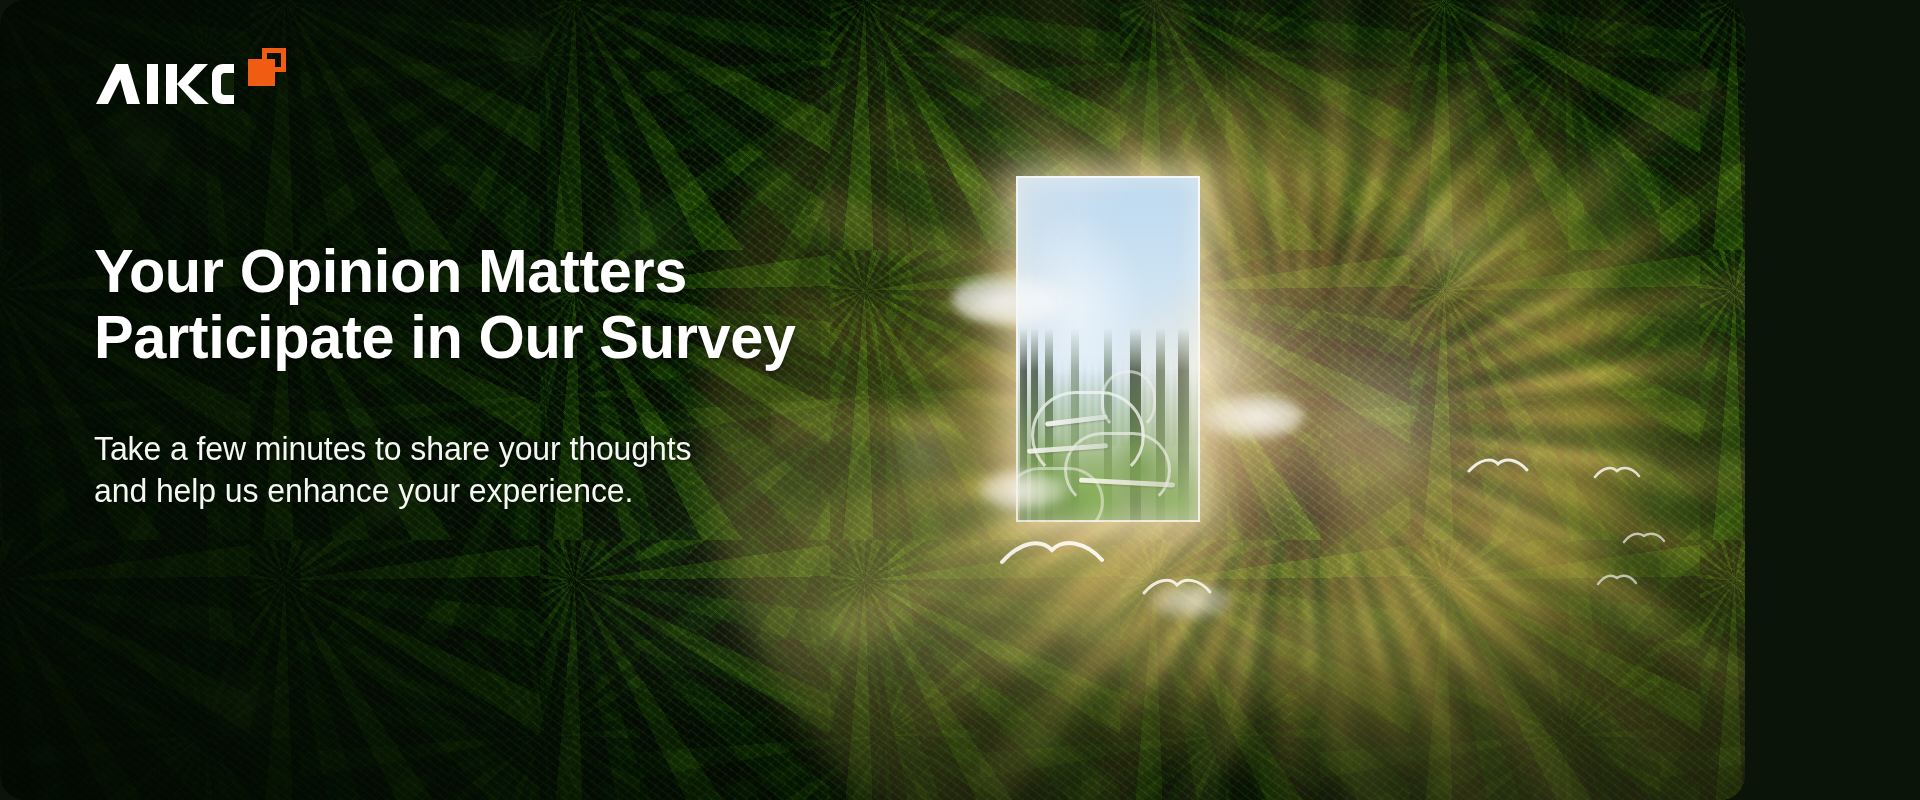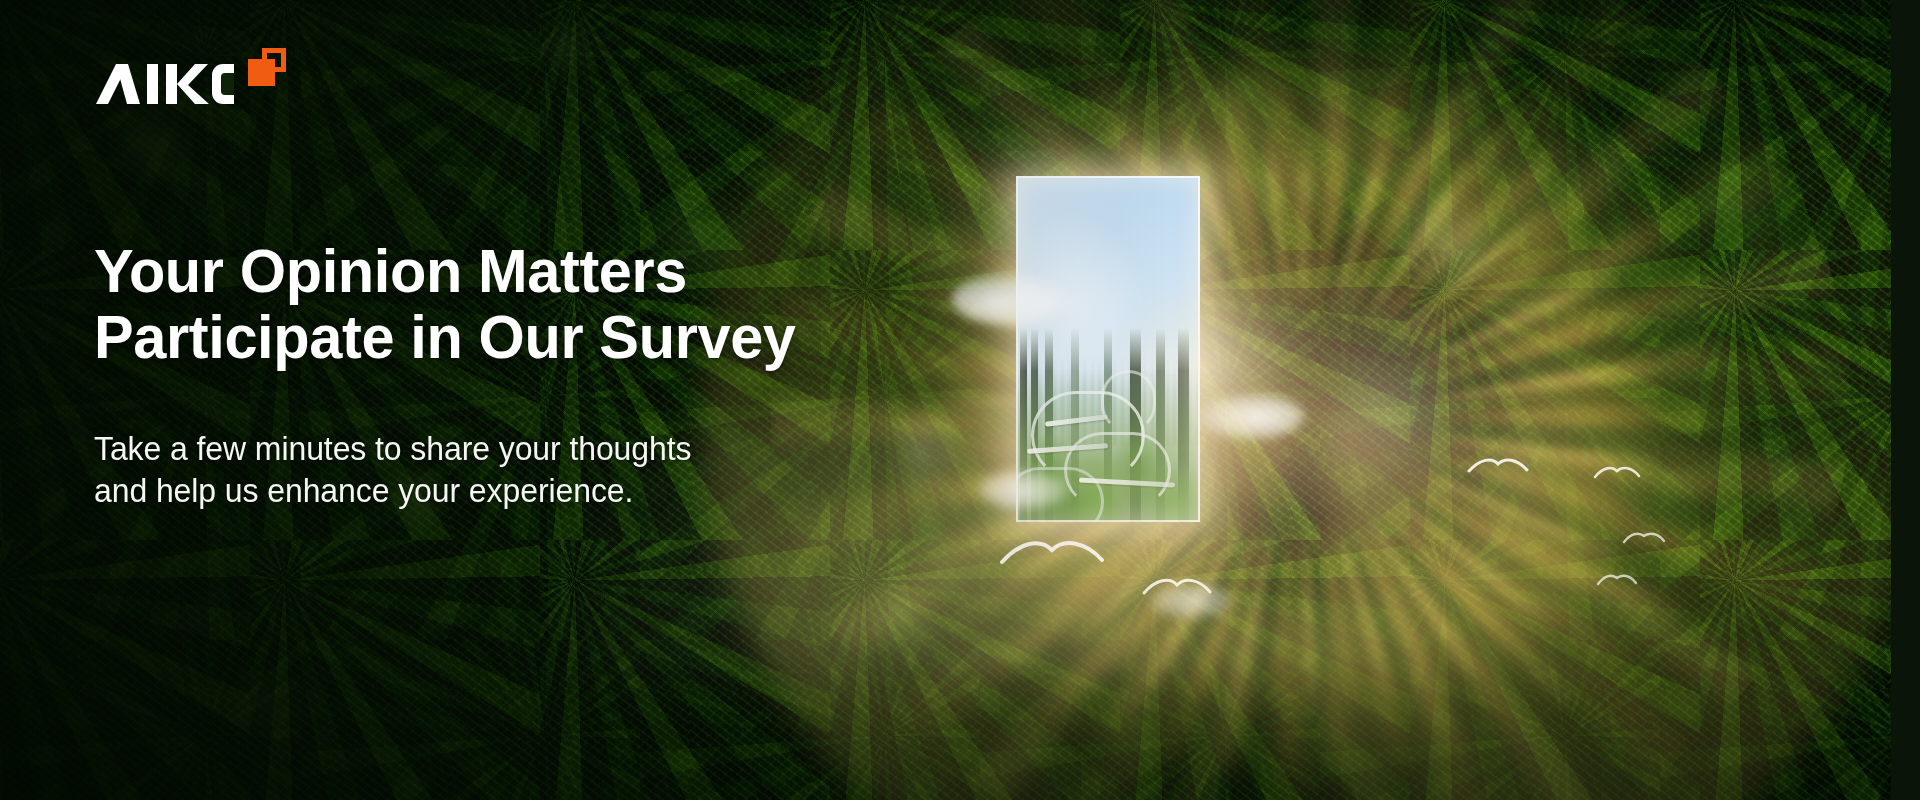--- a/index.html
+++ b/index.html
@@ -6,23 +6,24 @@
   * { margin:0; padding:0; box-sizing:border-box; }
   html,body { background:#0b1408; }
   body {
     font-family:"Liberation Sans", sans-serif;
     width:1920px; height:800px;
     overflow:hidden;
   }
 
   .hero {
     position:relative;
-    width:1891px; height:800px;
+    width:1745px; height:800px;
     overflow:hidden;
     background:#0d1b0a;
+    border-radius:25px;
   }
 
   
   .forest-base {
     position:absolute; inset:0;
     background:
       radial-gradient(ellipse 52% 60% at 58% 46%, #3f6a22 0%, #2c5018 28%, #1a3310 52%, #112208 74%, #0b1806 100%),
       linear-gradient(160deg, #16290e 0%, #102007 45%, #0a1505 100%);
   }
 

